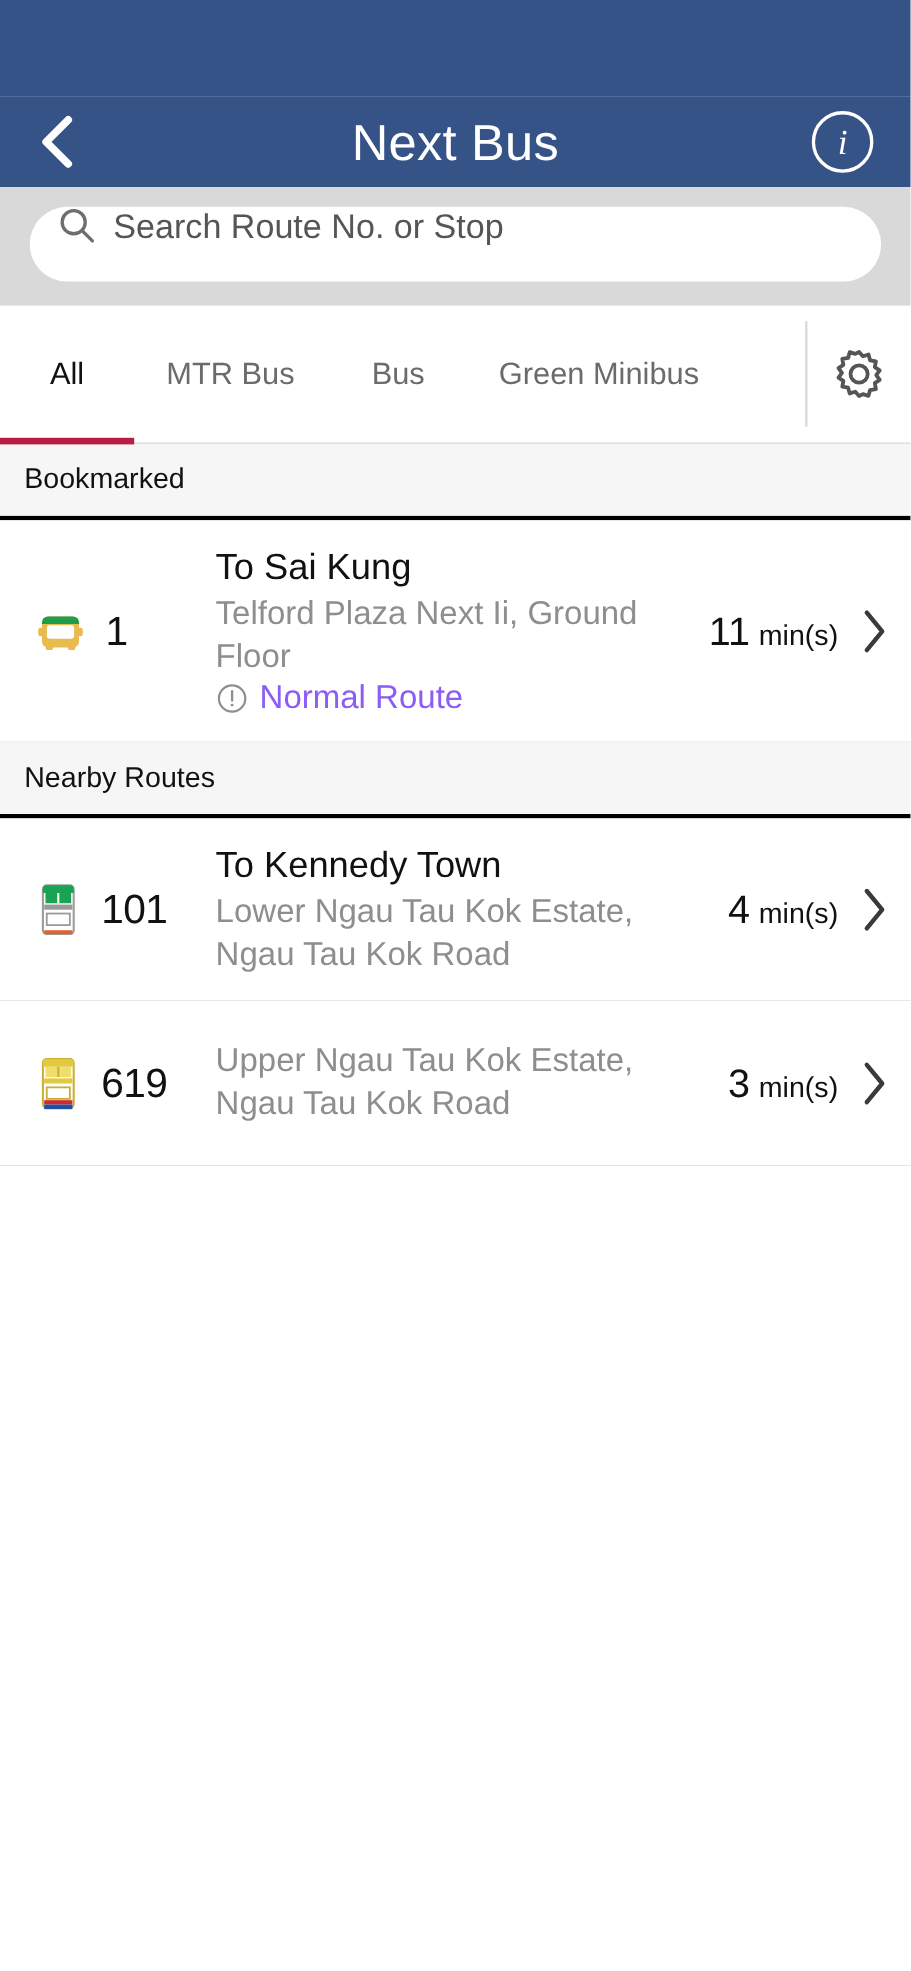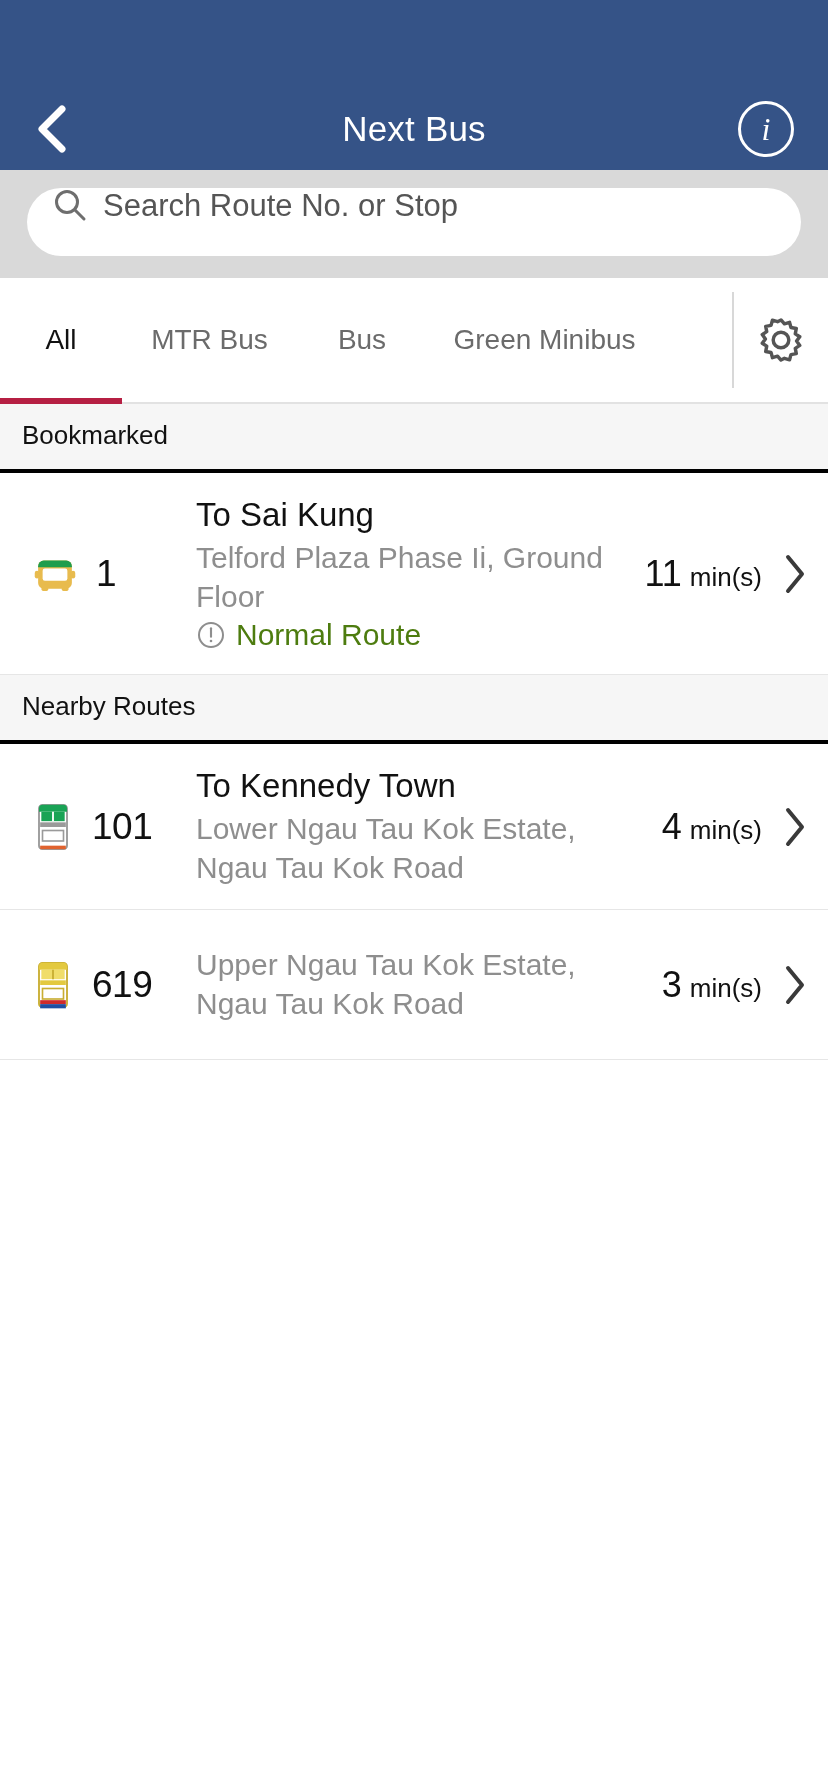--- a/index.html
+++ b/index.html
@@ -36,21 +36,21 @@
   .nav-back {
     width: 52px; height: 52px;
     display: flex; align-items: center; justify-content: flex-start;
     cursor: pointer;
   }
   .nav-title {
     position: absolute;
     left: 0; right: 0;
     text-align: center;
     color: #ffffff;
-    font-size: 35px;
+    font-size: 46px;
     font-weight: 400;
     letter-spacing: 0.2px;
     pointer-events: none;
   }
   .nav-info {
     margin-left: auto;
     width: 56px; height: 56px;
     border: 3px solid #ffffff;
     border-radius: 50%;
     display: flex; align-items: center; justify-content: center;
@@ -182,21 +182,21 @@
   .stop {
     font-size: 30px;
     color: #8e8e8e;
     line-height: 1.28;
   }
   .notice {
     display: flex;
     align-items: center;
     gap: 10px;
     font-size: 30px;
-    color: #4d7c0f;
+    color: #8b5cf6;
     margin-top: 2px;
   }
   .row-right {
     display: flex;
     align-items: baseline;
     gap: 8px;
     flex: 0 0 auto;
     padding-right: 6px;
   }
   .eta-num {
@@ -283,21 +283,21 @@
           <rect x="13" y="19" width="22" height="11" rx="2" fill="#ffffff"></rect>
           <rect x="12" y="33" width="6" height="6" rx="1.5" fill="#e8bb4e"></rect>
           <rect x="30" y="33" width="6" height="6" rx="1.5" fill="#e8bb4e"></rect>
           <rect x="6" y="21" width="4" height="7" rx="2" fill="#e8bb4e"></rect>
           <rect x="38" y="21" width="4" height="7" rx="2" fill="#e8bb4e"></rect>
         </svg>
         <span class="route-no">1</span>
       </div>
       <div class="row-mid">
         <div class="dest">To Sai Kung</div>
-        <div class="stop">Telford Plaza Phase Ii, Ground Floor</div>
+        <div class="stop">Telford Plaza Next Ii, Ground Floor</div>
         <div class="notice">
           <svg class="icon-svg" width="30" height="30" viewBox="0 0 24 24">
             <circle cx="12" cy="12" r="9.6" fill="none" stroke="#8e8e8e" stroke-width="1.6"></circle>
             <line x1="12" y1="6.6" x2="12" y2="13.4" stroke="#8e8e8e" stroke-width="1.7" stroke-linecap="round"></line>
             <circle cx="12" cy="16.8" r="1.05" fill="#8e8e8e"></circle>
           </svg>
           <span>Normal Route</span>
         </div>
       </div>
       <div class="row-right">

